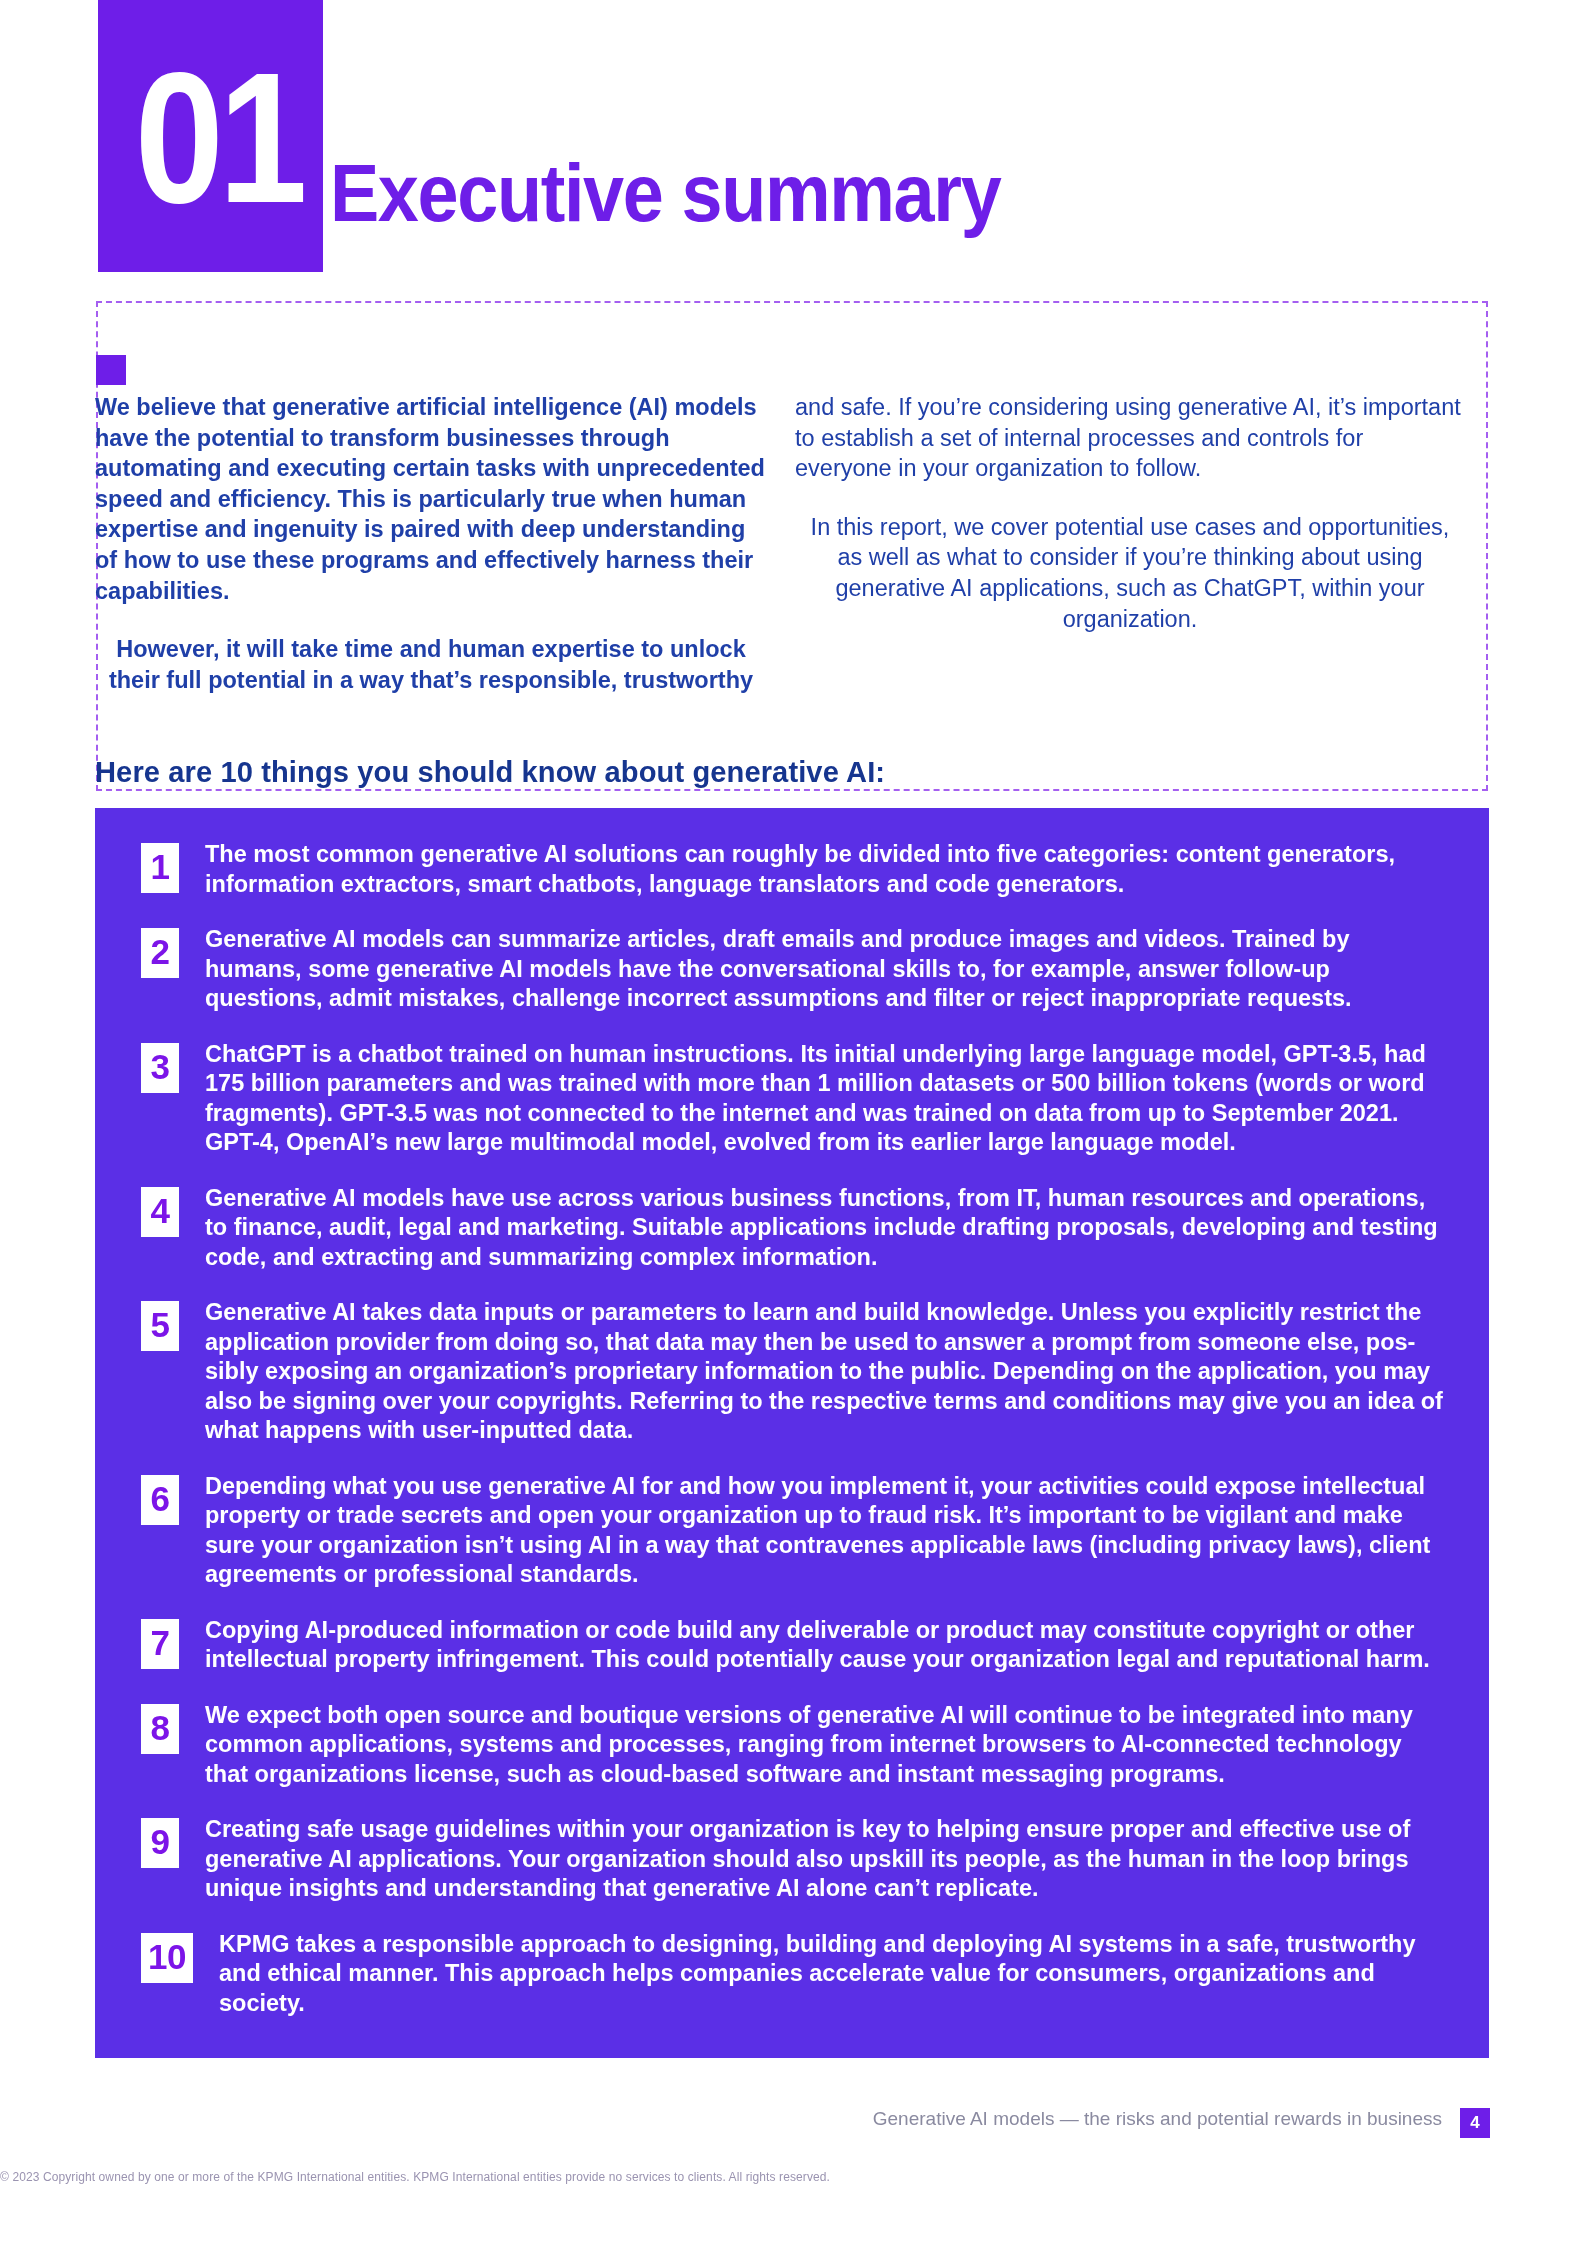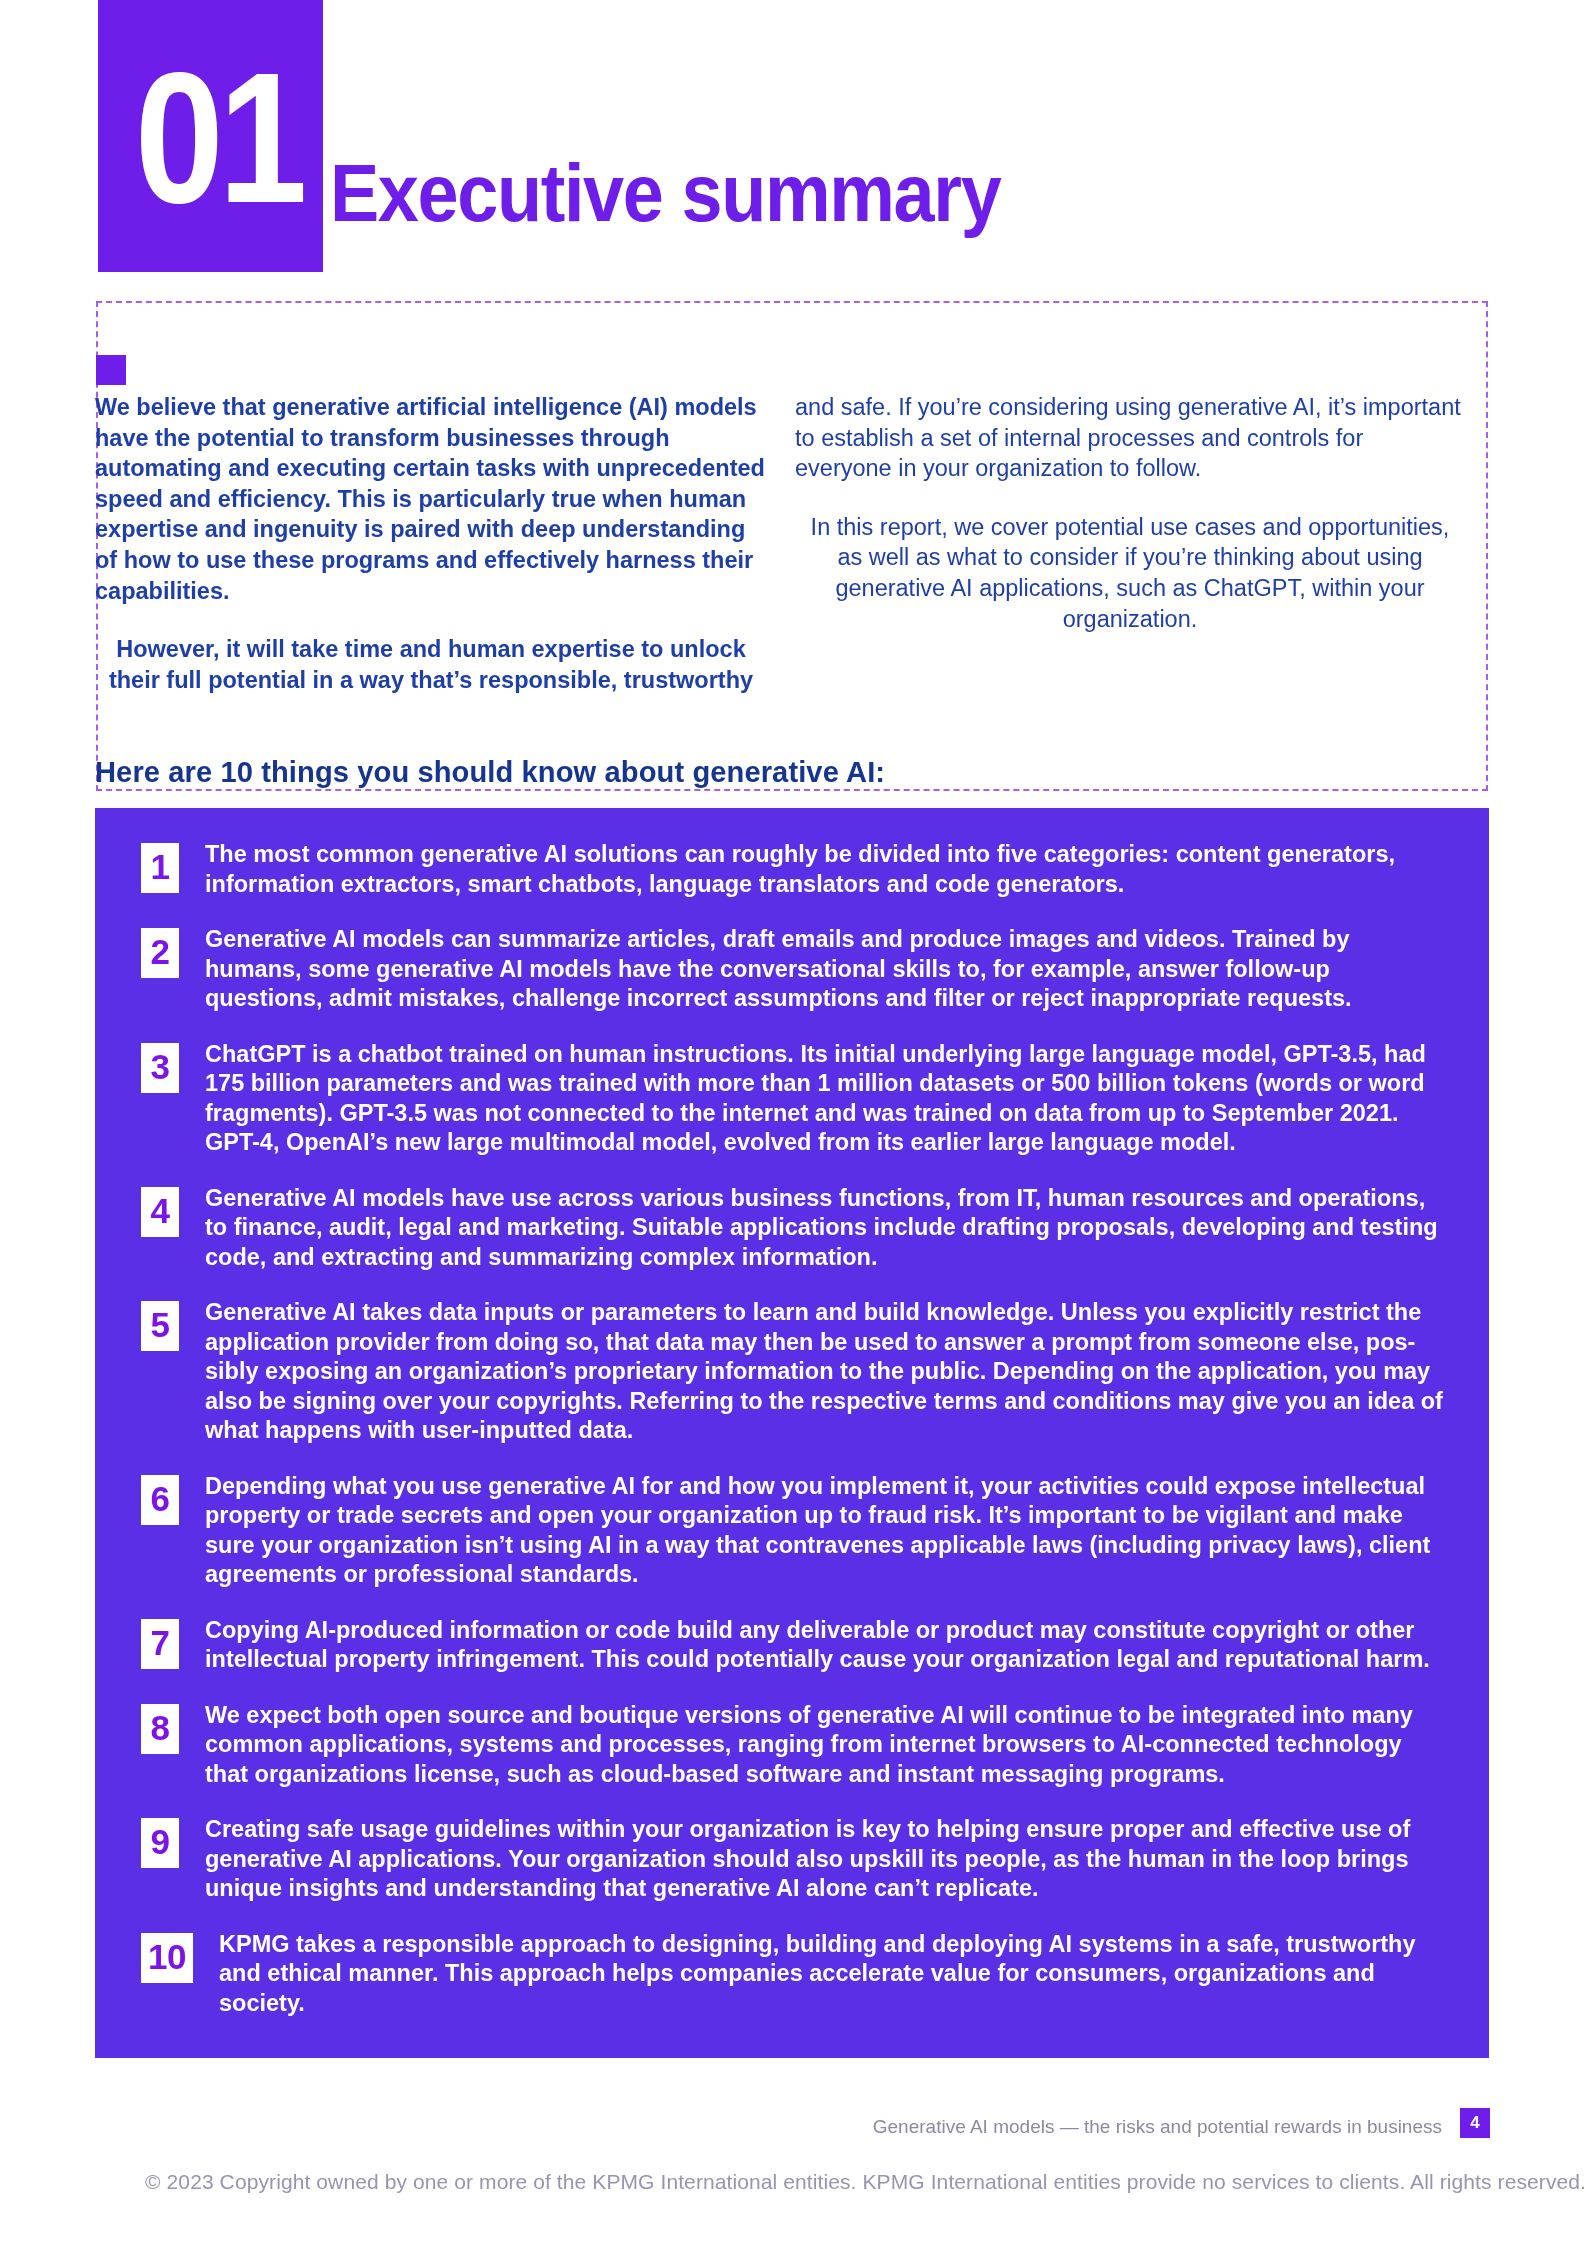--- a/index.html
+++ b/index.html
@@ -162,21 +162,21 @@
     flex: 1 1 auto;
     font-weight: bold;
   }
 
   
   .footer-line {
     position: absolute;
     right: 96px;
     top: 2108px;
     display: flex;
-    align-items: flex-end;
+    align-items: flex-start;
     gap: 18px;
   }
   .footer-text {
     color: #8a8aa0;
     font-size: 19px;
     white-space: nowrap;
   }
   .page-badge {
     background: #6e1ee8;
     color: #ffffff;
@@ -186,24 +186,24 @@
     height: 30px;
     display: flex;
     align-items: center;
     justify-content: center;
   }
   .copyright {
     position: absolute;
     left: 0;
     right: 0;
     top: 2170px;
-    text-align: right;
+    text-align: left;
     color: #9a93b0;
     font-family: "Liberation Sans Narrow", "Liberation Sans", sans-serif;
-    font-size: 21px;
+    font-size: 12px;
     letter-spacing: 0.1px;
   }
 </style>
 </head>
 <body>
 
 <div class="page">
 
   <div class="header">
     <div class="chapter-block">

